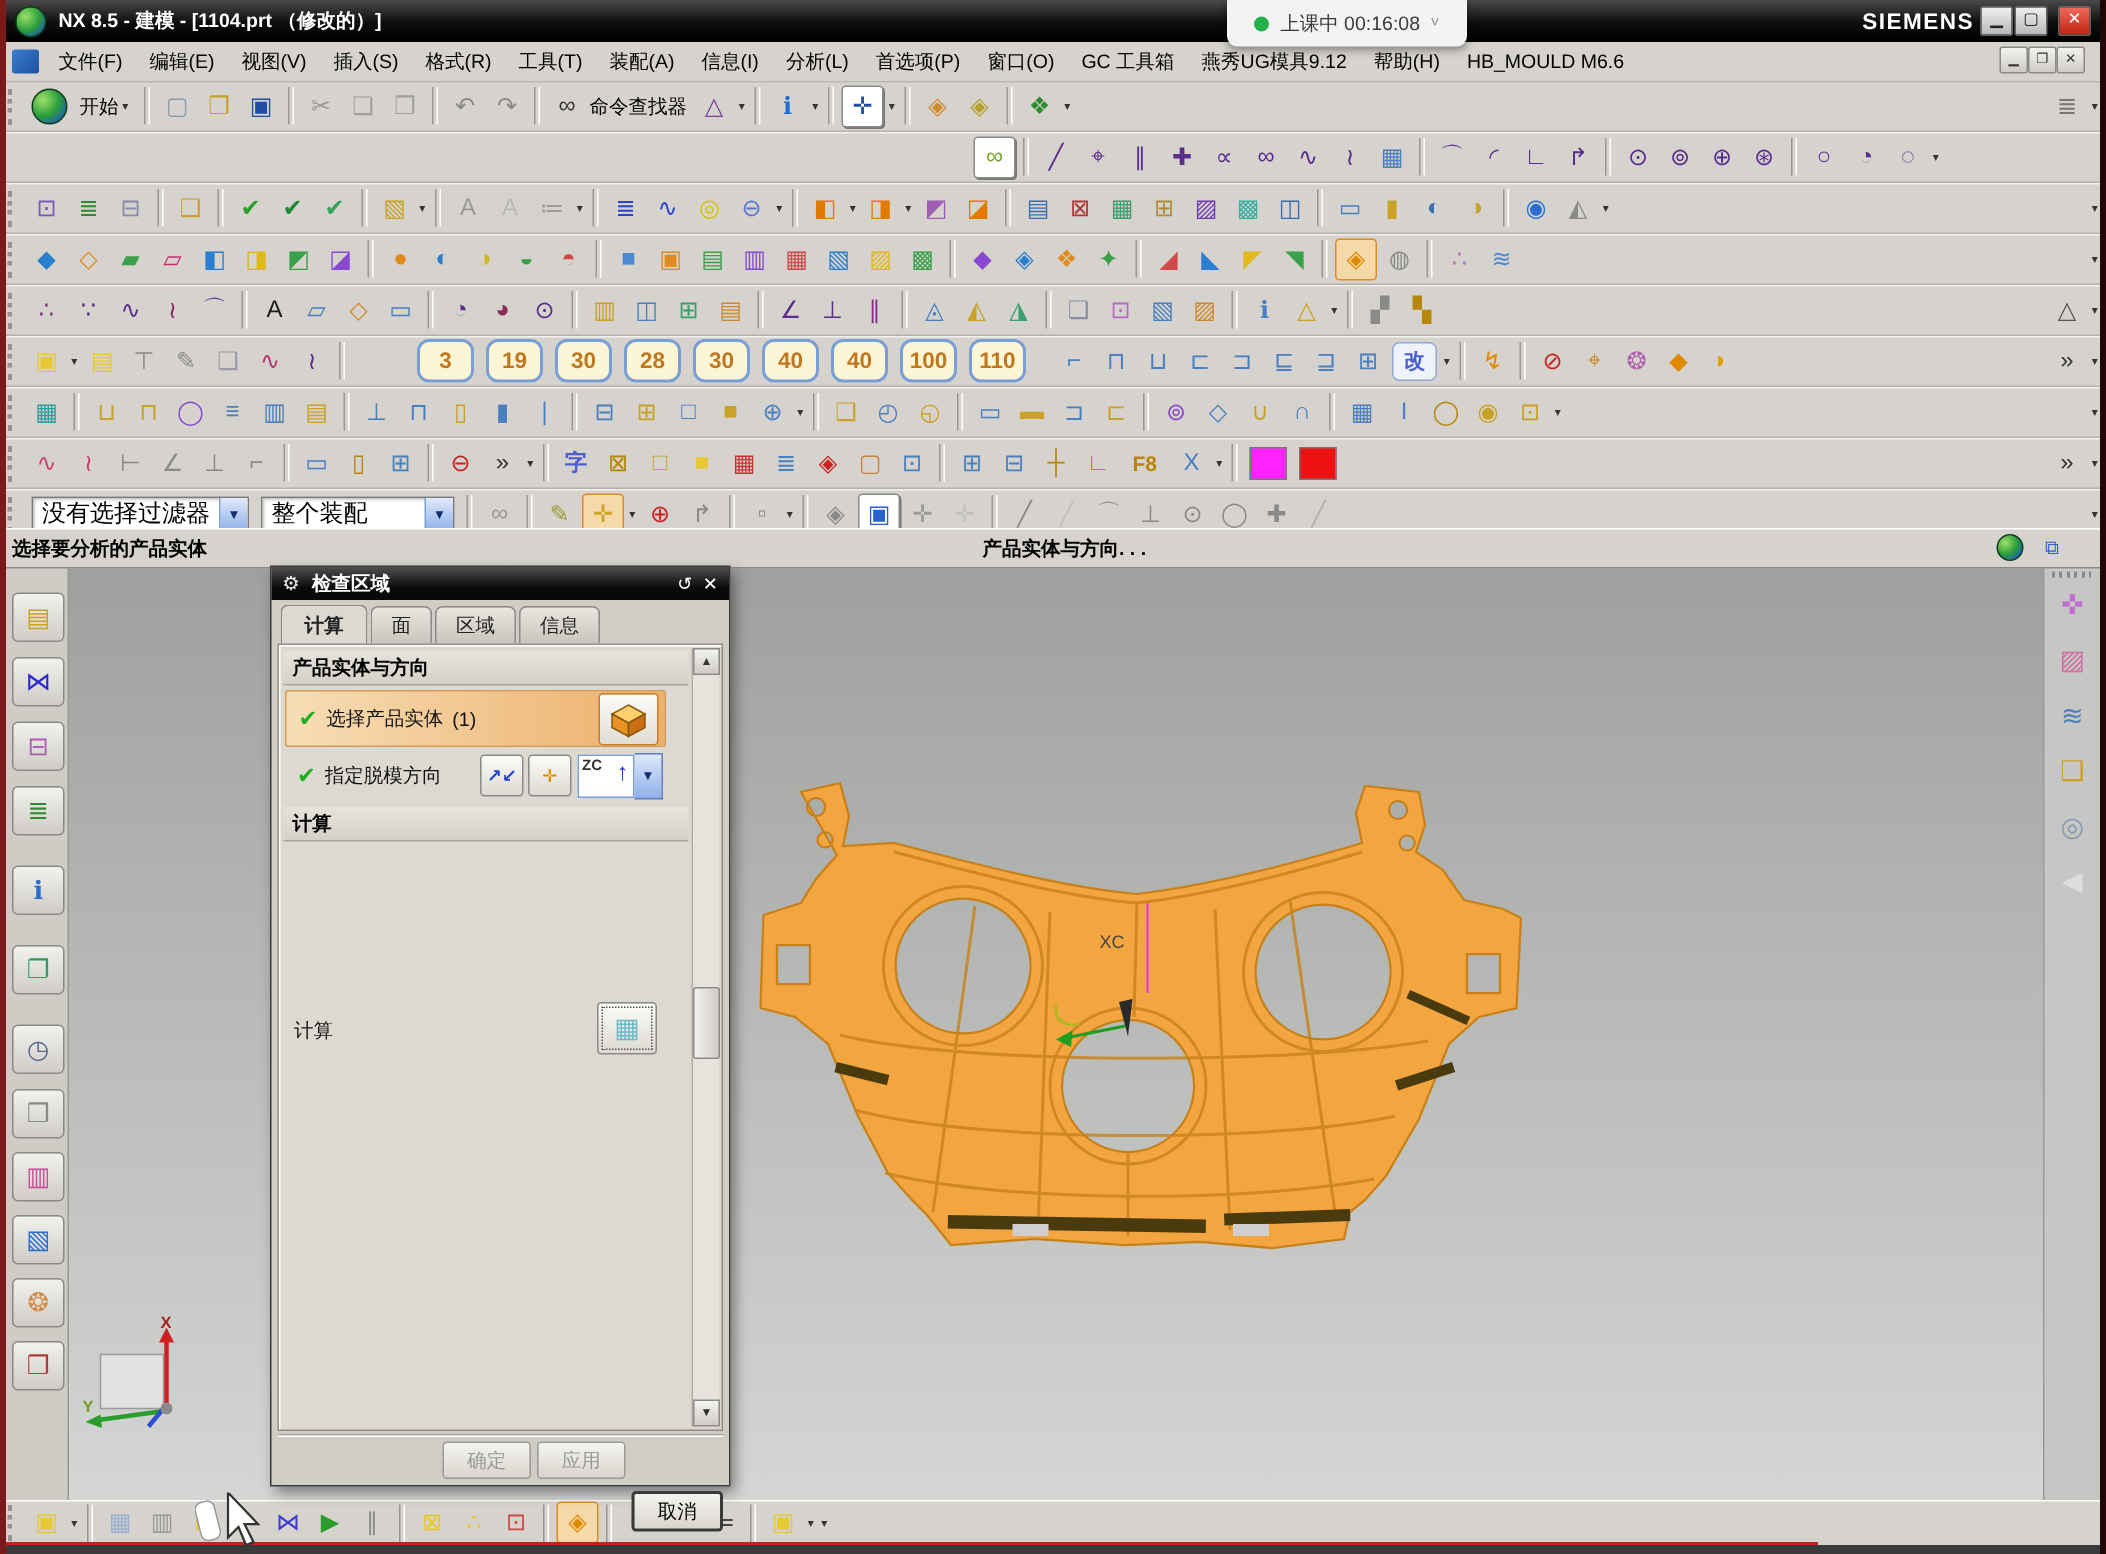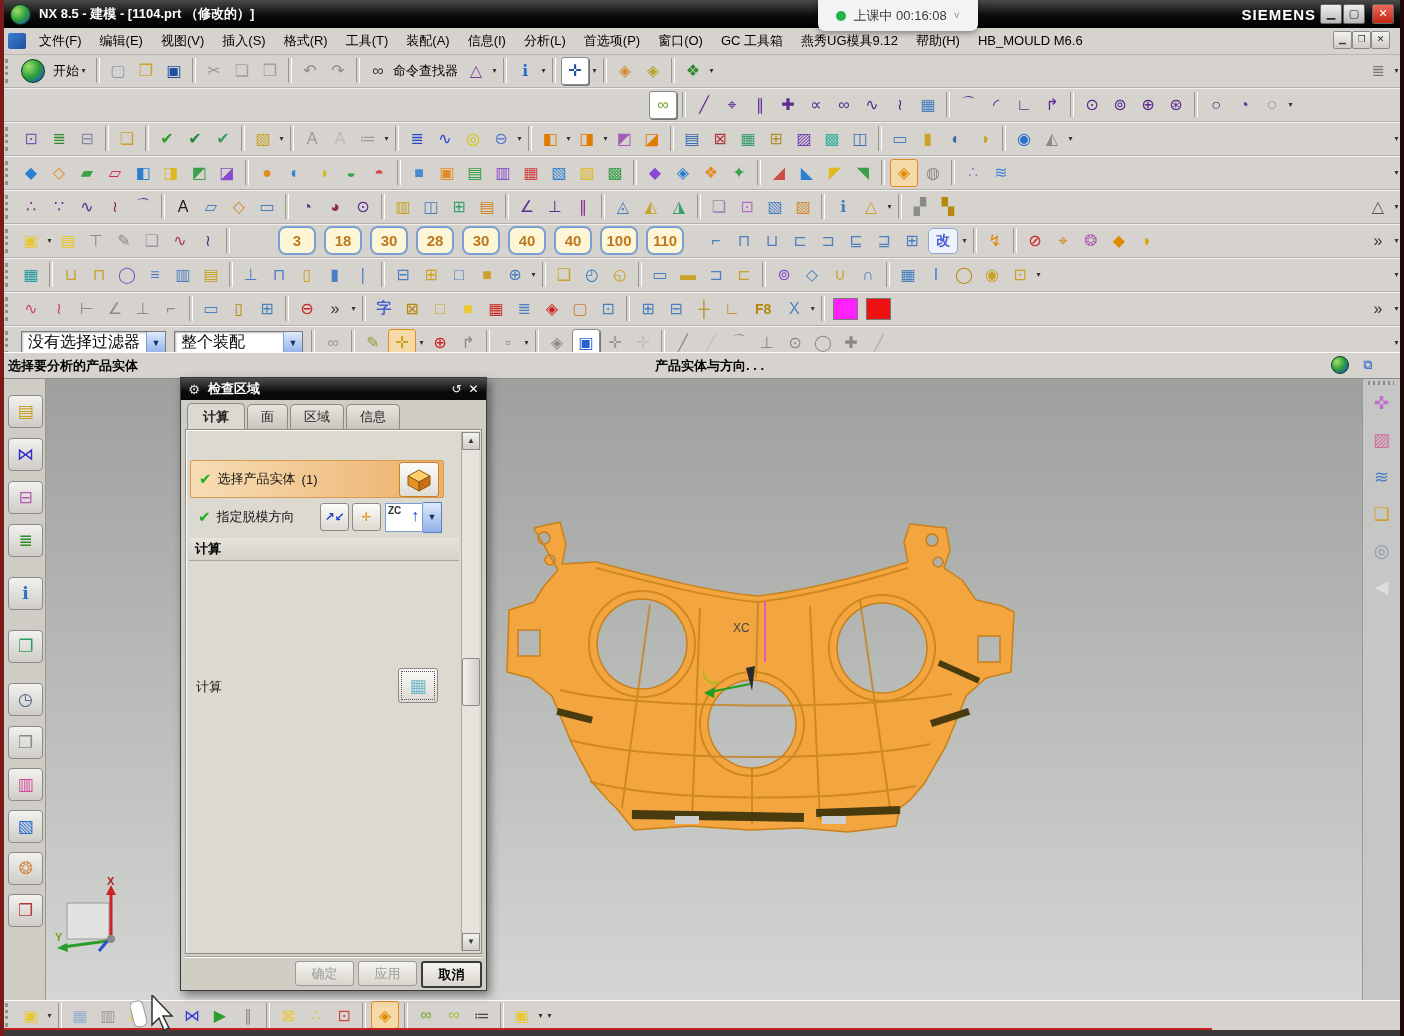--- a/index.html
+++ b/index.html
@@ -119,21 +119,21 @@
     outline:1px dotted #555;outline-offset:-4px;}
   .vscroll{position:absolute;right:2px;top:2px;width:17px;bottom:2px;background:#e6e3dc;border-left:1px solid #b0ada6;}
   .sbtn{position:absolute;left:0;width:16px;height:16px;background:linear-gradient(#f4f2ee,#cfccc6);
     border:1px solid #8a8a8a;font-size:8px;text-align:center;line-height:15px;color:#333;}
   .sthumb{position:absolute;left:0;width:16px;height:46px;background:linear-gradient(90deg,#f4f2ee,#cfccc6);
     border:1px solid #8a8a8a;border-radius:2px;}
   .dsep{position:absolute;left:4px;right:4px;top:578px;border-top:1px solid #a8a5a0;border-bottom:1px solid #fff;}
   .dbtn{position:absolute;top:583px;width:57px;height:23px;border:1px solid #9a9a9a;border-radius:3px;
     background:linear-gradient(#f6f4f0,#d8d5cd);font-size:13px;display:flex;align-items:center;justify-content:center;}
   .dbtn.disabled{color:#9a9a9a;}
-  .dbtn.default{color:#000;border:2px solid #3a3a3a;font-weight:bold;}
+  .dbtn.default{color:#000;border:2px solid #3a3a3a;font-weight:normal;margin-top:33px;}
   
   .bottombar{position:absolute;left:0;top:1000px;width:1404px;height:28px;background:#d6d3ce;
     border-top:1px solid #fff;display:flex;align-items:center;z-index:4;padding:0 3px;}
   .redline{position:absolute;left:0;top:1028px;width:1212px;height:2px;background:#c42020;z-index:5;}
   .botedge{position:absolute;left:0;top:1030px;width:1404px;height:6px;background:#3a3a3a;z-index:5;}
   .bordL{position:absolute;left:0;top:0;width:4px;height:1036px;background:#7a1a1a;z-index:40;}
   .bordR{position:absolute;left:1400px;top:0;width:4px;height:1036px;background:#200808;z-index:40;}
   .cursor{position:absolute;left:130px;top:995px;z-index:60;}
 </style>
 </head>
@@ -369,21 +369,21 @@
       <div class="caret">▾</div>
       <div class="ticon" style="color: rgb(232, 200, 50);">▤</div>
       <div class="ticon" style="color: rgb(138, 138, 138);">⊤</div>
       <div class="ticon" style="color: rgb(138, 138, 138);">✎</div>
       <div class="ticon" style="color: rgb(154, 154, 168);">❑</div>
       <div class="ticon" style="color: rgb(176, 58, 111);">∿</div>
       <div class="ticon" style="color: rgb(91, 45, 142);">≀</div>
       <div class="tsep"></div>
       <div class="spacer" style="width: 40px;"></div>
       <div class="numbtn">3</div>
-      <div class="numbtn">18</div>
+      <div class="numbtn">19</div>
       <div class="numbtn">30</div>
       <div class="numbtn">28</div>
       <div class="numbtn">30</div>
       <div class="numbtn">40</div>
       <div class="numbtn">40</div>
       <div class="numbtn">100</div>
       <div class="numbtn">110</div>
       <div class="spacer" style="width: 14px;"></div>
       <div class="ticon" style="color: rgb(74, 127, 192);">⌐</div>
       <div class="ticon" style="color: rgb(74, 127, 192);">⊓</div>
@@ -635,20 +635,24 @@
     <span class="dtico">↺</span>
     <span class="dtico">✕</span>
   </div>
   <div class="dtabs" id="dlgtabs">
       <div class="dtab active">计算</div>
       <div class="dtab">面</div>
       <div class="dtab">区域</div>
       <div class="dtab">信息</div>
     </div>
   <div class="dpanel">
+    <div class="ghdr" style="top:4px">
+      <span>产品实体与方向</span>
+      <span class="col">∧</span>
+    </div>
     <div class="hlrow" style="top:30px">
       <span class="chk">✔</span>
       <span class="rowlbl">选择产品实体</span>
       <span class="rowlbl" style="margin-left:6px">(1)</span>
       <div class="cubebtn">
         <svg width="26" height="24" viewBox="0 0 26 24">
           <polygon points="13,2 24,8 13,14 2,8" fill="#ffcf6e" stroke="#8a5a10"></polygon>
           <polygon points="2,8 13,14 13,23 2,17" fill="#e89225" stroke="#8a5a10"></polygon>
           <polygon points="24,8 13,14 13,23 24,17" fill="#c96f12" stroke="#8a5a10"></polygon>
         </svg>

